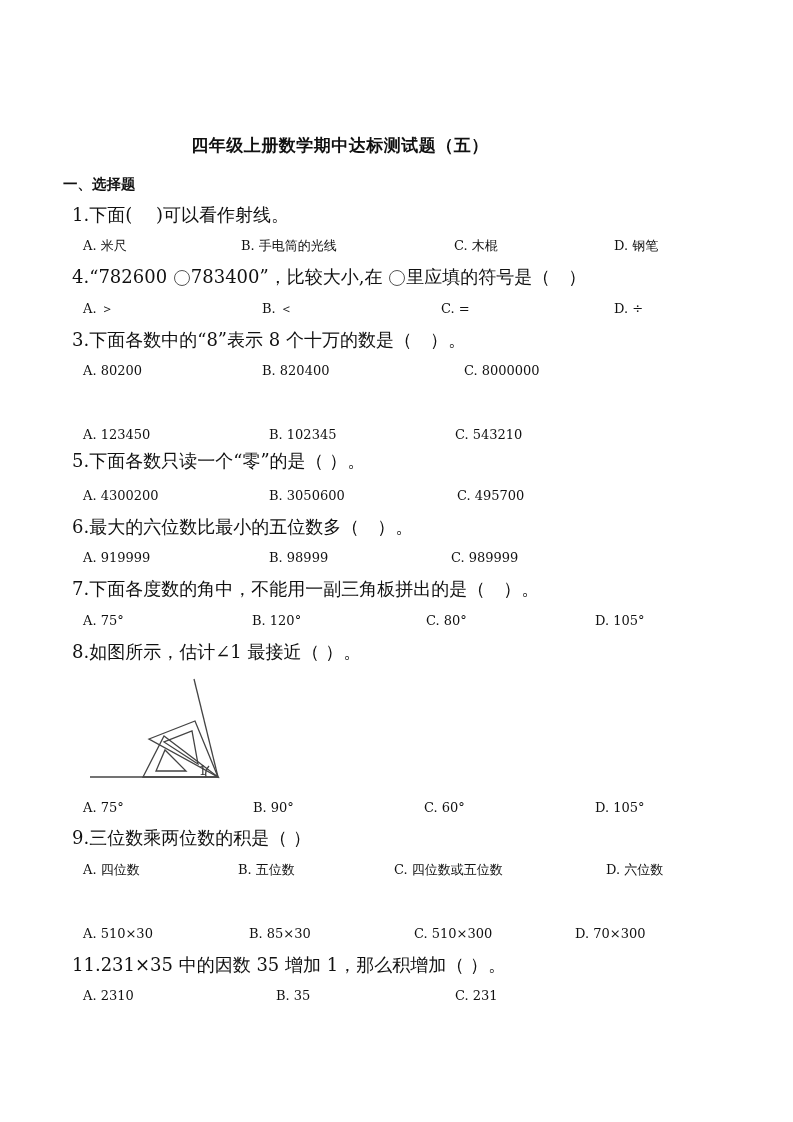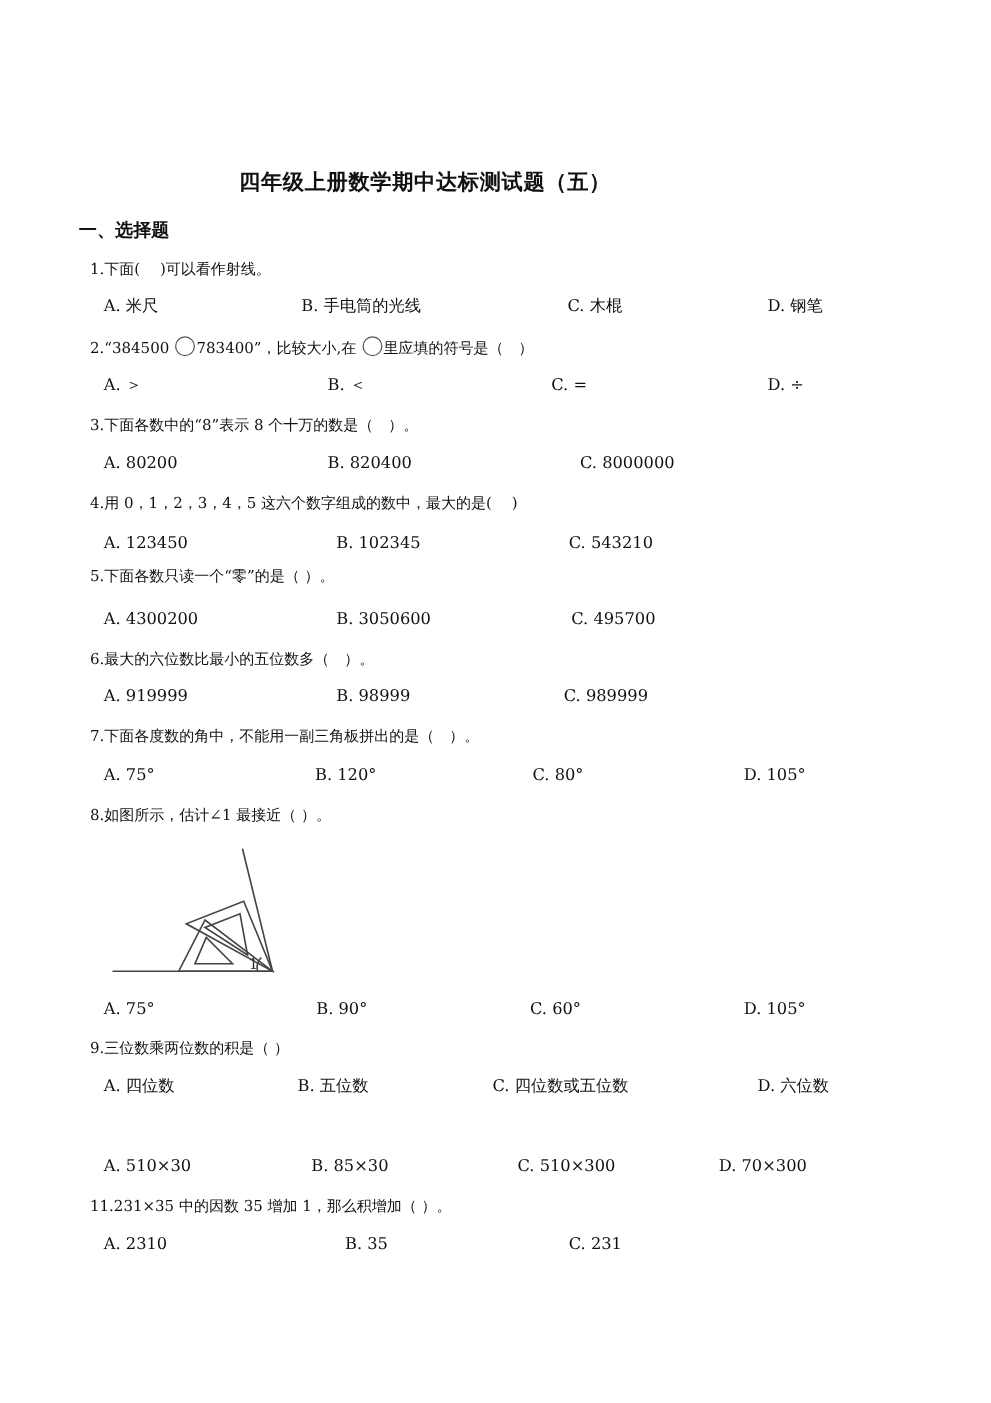--- a/index.html
+++ b/index.html
@@ -2,54 +2,53 @@
 <html><head>
 <meta charset="utf-8">
 <style>
   html, body { margin: 0; padding: 0; background: #ffffff; }
   body { width: 793px; height: 1122px; position: relative; overflow: hidden;
          font-family: "DejaVu Serif", "Liberation Serif", serif; color: #111; }
   .page { position: absolute; left: 0; top: 0; width: 793px; height: 1122px; background: #fff; }
   .title { position: absolute; left: 0; width: 680px; top: 134px; text-align: center;
            font-size: 17px; font-weight: bold; letter-spacing: 0.5px; }
   .section { position: absolute; left: 63px; top: 175px; font-size: 14.5px; font-weight: bold; }
-  .q { position: absolute; left: 72px; font-size: 12px; white-space: nowrap; line-height: 16px; }
+  .q { position: absolute; left: 72px; font-size: 18px; white-space: nowrap; line-height: 16px; }
   .opt { position: absolute; font-size: 13px; white-space: nowrap; line-height: 16px; }
   .circle { display: inline-block; width: 14px; height: 14px; border: 1px solid #555; border-radius: 50%;
             vertical-align: -3px; margin: 0 1px; }
   .figure { position: absolute; left: 88px; top: 676px; width: 140px; height: 108px; }
 </style>
 </head>
 <body>
 
 <div class="page">
 
   <div class="title">四年级上册数学期中达标测试题（五）</div>
   <div class="section">一、选择题</div>
 
   <div class="q" style="top:207px">1.下面(　 )可以看作射线。</div>
   <div class="opt" style="left:83px;top:238px">A. 米尺</div>
   <div class="opt" style="left:241px;top:238px">B. 手电筒的光线</div>
   <div class="opt" style="left:454px;top:238px">C. 木棍</div>
   <div class="opt" style="left:614px;top:238px">D. 钢笔</div>
 
   <div class="q" style="top:269px">
-    <span>2.“384500 </span><span class="circle"></span><span>783400”，比较大小,在 </span><span class="circle"></span><span>里应填的符号是（　）</span>
+    <span>4.“782600 </span><span class="circle"></span><span>783400”，比较大小,在 </span><span class="circle"></span><span>里应填的符号是（　）</span>
   </div>
   <div class="opt" style="left:83px;top:301px">A. ＞</div>
   <div class="opt" style="left:262px;top:301px">B. ＜</div>
   <div class="opt" style="left:441px;top:301px">C. =</div>
   <div class="opt" style="left:614px;top:301px">D. ÷</div>
 
   <div class="q" style="top:332px">3.下面各数中的“8”表示 8 个十万的数是（　）。</div>
   <div class="opt" style="left:83px;top:363px">A. 80200</div>
   <div class="opt" style="left:262px;top:363px">B. 820400</div>
   <div class="opt" style="left:464px;top:363px">C. 8000000</div>
 
-  <div class="q" style="top:394px">4.用 0，1，2，3，4，5 这六个数字组成的数中，最大的是(　 )</div>
   <div class="opt" style="left:83px;top:427px">A. 123450</div>
   <div class="opt" style="left:269px;top:427px">B. 102345</div>
   <div class="opt" style="left:455px;top:427px">C. 543210</div>
 
   <div class="q" style="top:453px">5.下面各数只读一个“零”的是（ ）。</div>
   <div class="opt" style="left:83px;top:488px">A. 4300200</div>
   <div class="opt" style="left:269px;top:488px">B. 3050600</div>
   <div class="opt" style="left:457px;top:488px">C. 495700</div>
 
   <div class="q" style="top:519px">6.最大的六位数比最小的五位数多（　）。</div>

